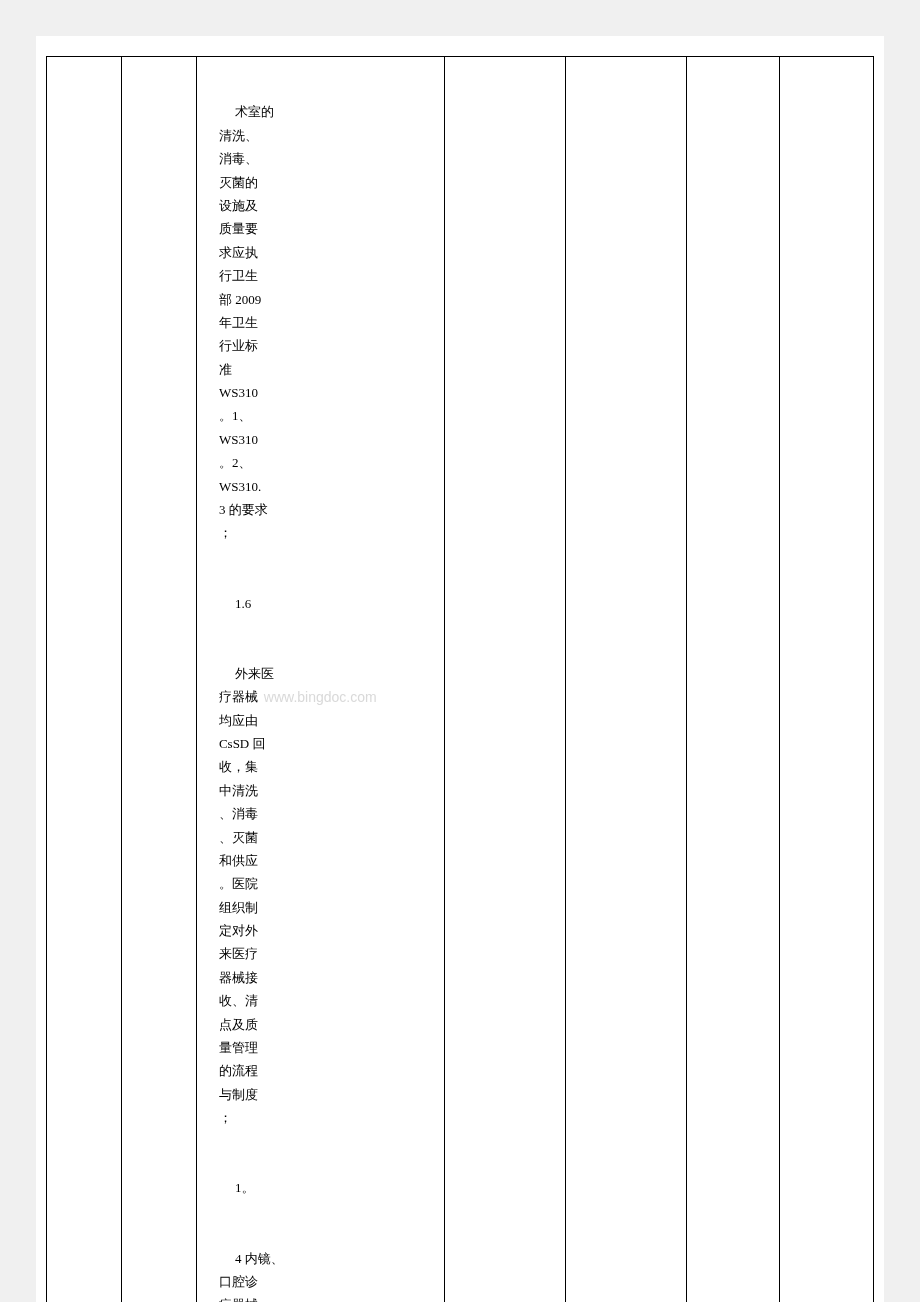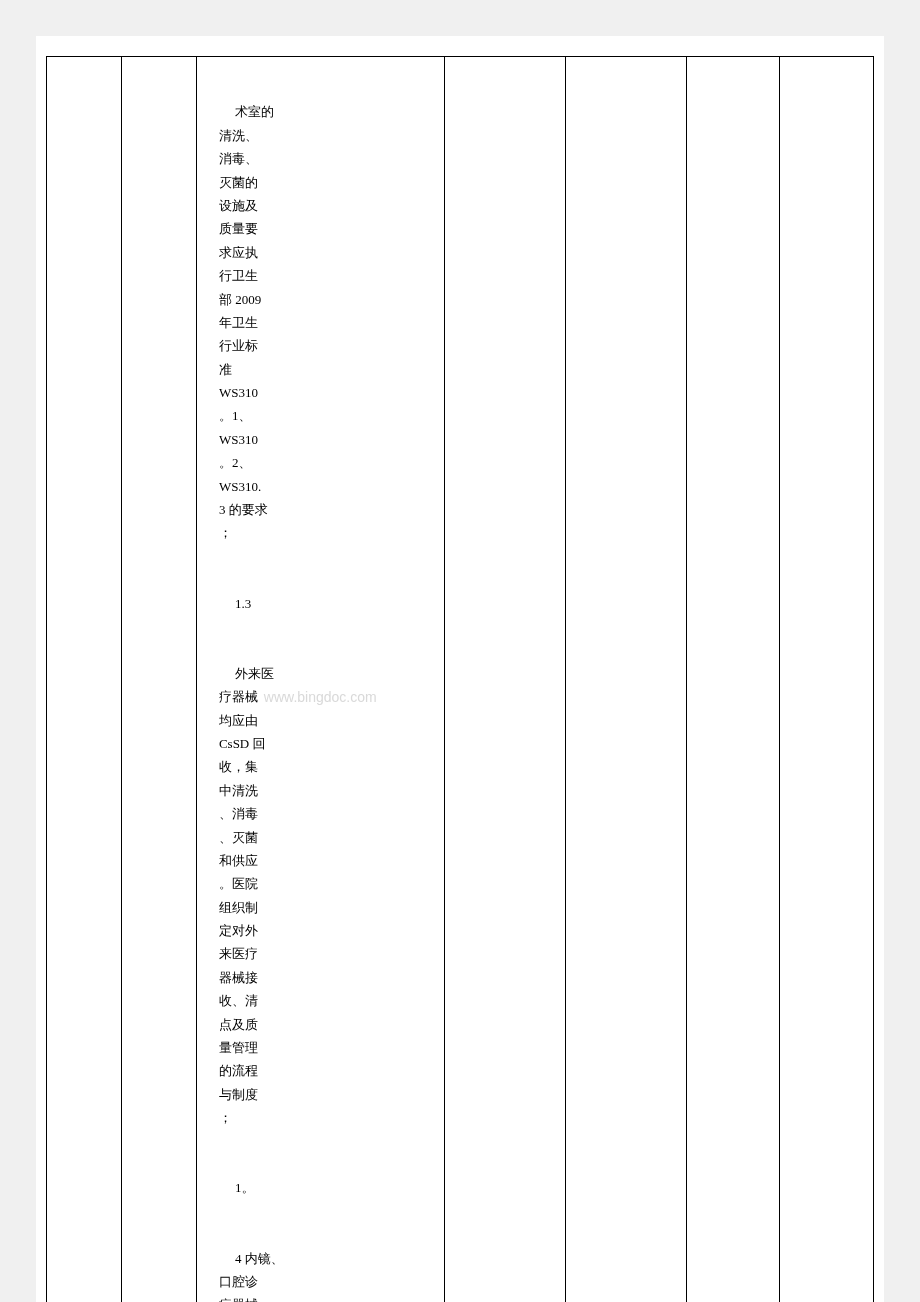--- a/index.html
+++ b/index.html
@@ -108,21 +108,21 @@
 行业标
 准
 WS310
 。1、
 WS310
 。2、
 WS310.
 3 的要求
 ；</span>
             <br>
-            <span class="indent">1.3</span>
+            <span class="indent">1.6</span>
             <br>
             <span>外来医
 疗器械
 均应由
 CsSD 回
 收，集
 中清洗
 、消毒
 、灭菌
 和供应

